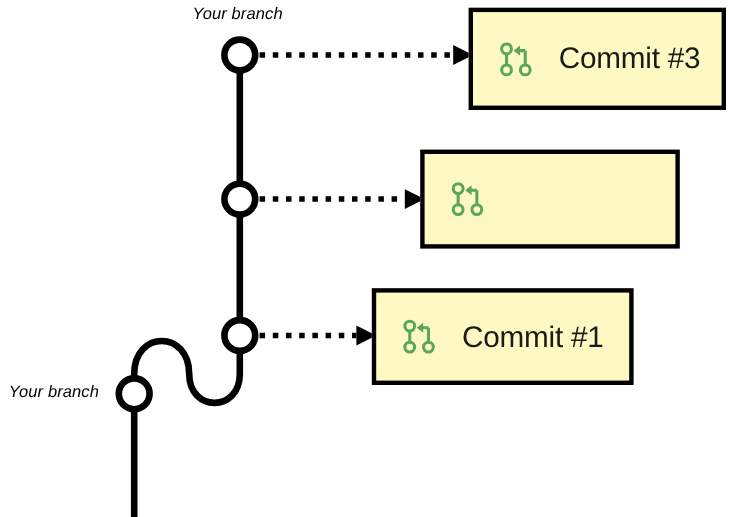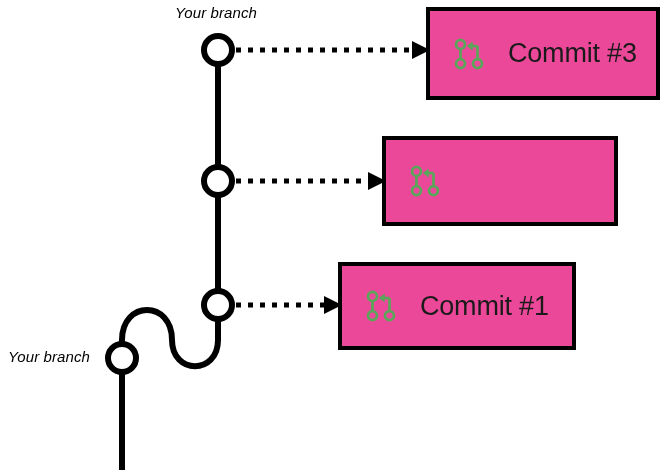--- a/index.html
+++ b/index.html
@@ -37,21 +37,21 @@
     left: 175px;
     top: 4px;
   }
   #label-base-branch {
     left: 8px;
     top: 348px;
   }
   .commit-box {
     position: absolute;
     box-sizing: border-box;
-    background: #ec4899;
+    background: #fef9c3;
     border: 4px solid #000000;
     display: flex;
     align-items: center;
     padding-left: 22px;
   }
   .commit-icon {
     flex: 0 0 auto;
     width: 34px;
     height: 34px;
     display: block;

